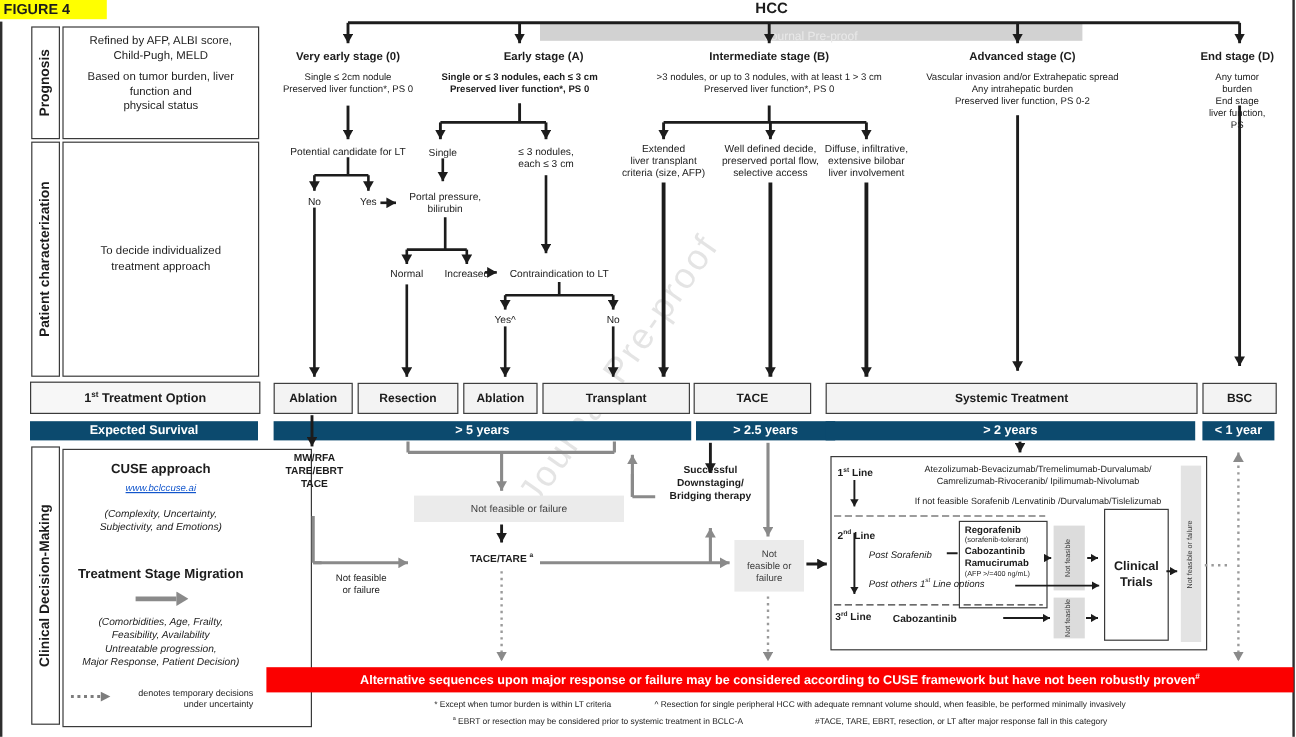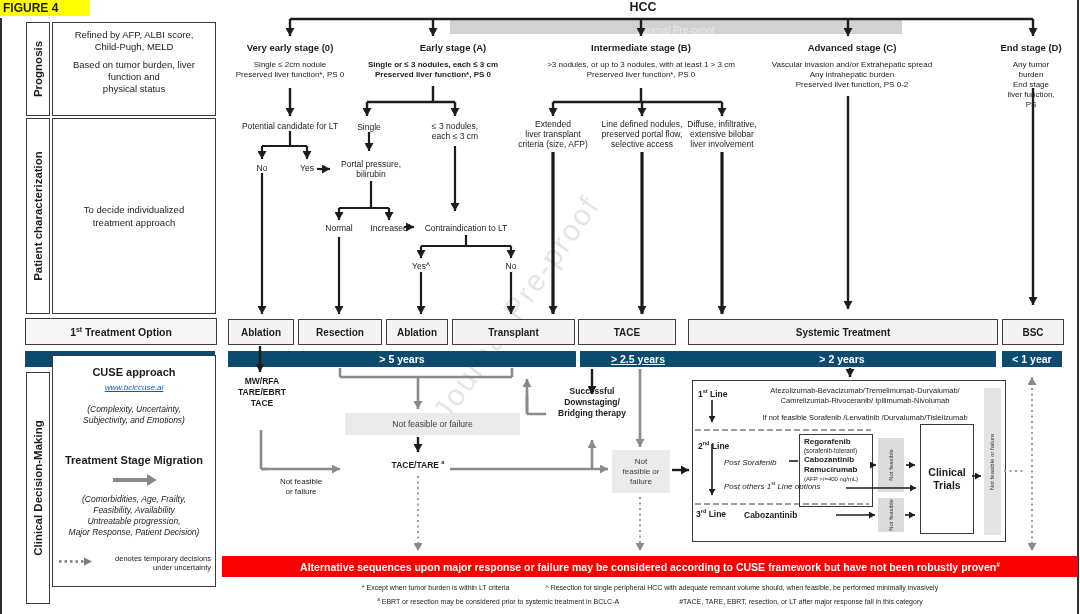--- a/index.html
+++ b/index.html
@@ -63,21 +63,21 @@
 
 <div class="abs panel b" style="left:25px;top:318px;width:190px;height:25px;display:flex;align-items:center;justify-content:center;font-size:10.5px;background:#f7f7f7;">
   <span><span>1</span><sup>st</sup><span> Treatment Option</span></span>
 </div>
 
 <div class="abs sbar" style="left:25px;width:190px;">Expected Survival</div>
 
 <div class="abs vlabel" style="left:26px;top:372px;width:22px;height:230px;">
   <span>Clinical Decision-Making</span>
 </div>
-<div class="abs panel" style="left:52px;top:355px;width:162px;height:230px;">
+<div class="abs panel" style="left:52px;top:374px;width:162px;height:230px;padding-left:44px;">
   <div class="abs ctr b" style="left:81px;top:10px;font-size:11px;width:160px;">CUSE approach</div>
   <div class="abs ctr i" style="left:81px;top:27px;font-size:8px;color:#1155cc;text-decoration:underline;width:160px;">www.bclccuse.ai</div>
   <div class="abs ctr i pre" style="left:81px;top:48px;font-size:8.5px;line-height:11px;width:160px;">(Complexity, Uncertainty,
 Subjectivity, and Emotions)</div>
   <div class="abs ctr b" style="left:81px;top:98px;font-size:11px;width:170px;">Treatment Stage Migration</div>
   <svg class="abs" style="left:58px;top:118px;" width="46" height="12" viewBox="0 0 46 12">
     <line x1="2" y1="6" x2="36" y2="6" stroke="#8a8a8a" stroke-width="4"></line>
     <path d="M36,0 L46,6 L36,12 z" fill="#8a8a8a"></path>
   </svg>
   <div class="abs" style="left:6px;top:198px;width:152px;display:flex;gap:5px;align-items:flex-start;">
@@ -120,37 +120,37 @@
 <div class="abs ctr node pre" style="left:371px;top:159px;">Portal pressure,
 bilirubin</div>
 <div class="abs ctr node" style="left:339px;top:223px;">Normal</div>
 <div class="abs ctr node" style="left:391px;top:223px;">Increased^</div>
 <div class="abs ctr node" style="left:466px;top:223px;">Contraindication to LT</div>
 <div class="abs ctr node" style="left:421px;top:261px;">Yes^</div>
 <div class="abs ctr node" style="left:511px;top:261px;">No</div>
 <div class="abs ctr node pre" style="left:553px;top:119px;text-align:center;">Extended
 liver transplant
 criteria (size, AFP)</div>
-<div class="abs ctr node pre" style="left:642px;top:119px;">Line defined nodules,
+<div class="abs ctr node pre" style="left:642px;top:119px;">Well defined decide,
 preserved portal flow,
 selective access</div>
 <div class="abs ctr node pre" style="left:722px;top:119px;">Diffuse, infiltrative,
 extensive bilobar
 liver involvement</div>
 
 <div class="abs tbox" style="left:228px;width:64px;">Ablation</div>
 <div class="abs tbox" style="left:298px;width:82px;">Resection</div>
 <div class="abs tbox" style="left:386px;width:60px;">Ablation</div>
 <div class="abs tbox" style="left:452px;width:121px;">Transplant</div>
 <div class="abs tbox" style="left:578px;width:96px;">TACE</div>
 <div class="abs tbox" style="left:688px;width:308px;">Systemic Treatment</div>
 <div class="abs tbox" style="left:1002px;width:60px;">BSC</div>
 
 <div class="abs sbar" style="left:228px;width:348px;">&gt; 5 years</div>
-<div class="abs sbar" style="left:580px;width:116px;text-decoration:underline;">&gt; 2.5 years</div>
+<div class="abs sbar" style="left:580px;width:116px;">&gt; 2.5 years</div>
 <div class="abs sbar" style="left:688px;width:308px;">&gt; 2 years</div>
 <div class="abs sbar" style="left:1002px;width:60px;">&lt; 1 year</div>
 
 <div class="abs ctr pre b" style="left:262px;top:376px;font-size:8.5px;line-height:11px;">MW/RFA
 TARE/EBRT
 TACE</div>
 <div class="abs nffbox" style="left:345px;top:413px;width:175px;height:22px;font-size:8.5px;">Not feasible or failure</div>
 <div class="abs ctr b" style="left:418px;top:460px;font-size:8.5px;">
   <span>TACE/TARE </span><sup>a</sup>
 </div>

